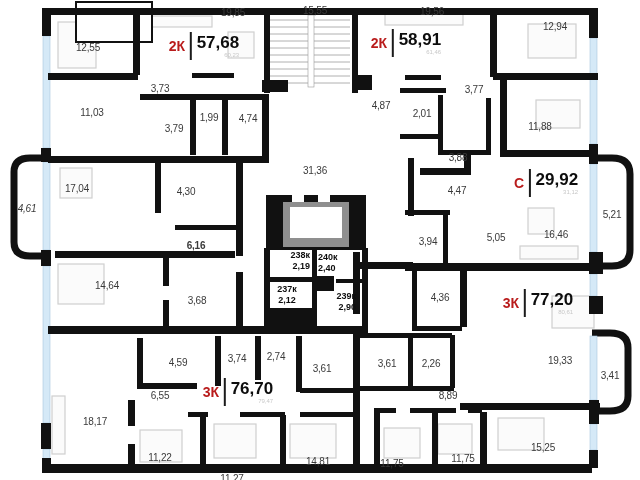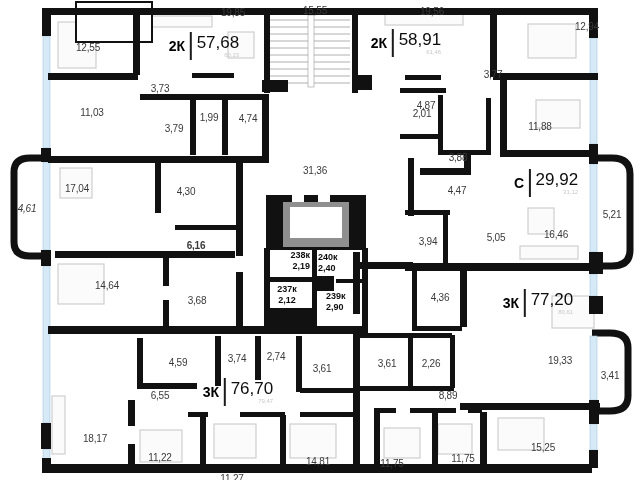--- a/index.html
+++ b/index.html
@@ -4,24 +4,24 @@
 <style>
   html,body{margin:0;padding:0;background:#ffffff;}
   .plan{position:relative;width:640px;height:480px;background:#ffffff;overflow:hidden;}
   .plan svg{position:absolute;left:0;top:0;}
   .labels{position:absolute;left:0;top:0;width:640px;height:480px;
           font-family:"Liberation Sans",sans-serif;color:#3a3a3a;}
   .room-label{position:absolute;transform:translate(-50%,-50%);font-size:10px;
               letter-spacing:-0.2px;white-space:nowrap;}
   .unit-label{position:absolute;transform:translate(-50%,-50%);display:flex;
               align-items:center;gap:5px;white-space:nowrap;}
-  .unit-code{font-size:14px;font-weight:700;color:#000000;}
+  .unit-code{font-size:14px;font-weight:700;color:#b91c1c;}
   .unit-bar{width:1.5px;height:28px;background:#1b1b1b;}
   .unit-col{display:flex;flex-direction:column;}
-  .unit-area{font-size:17px;font-weight:400;color:#0d0d0d;line-height:1;text-align:right;}
+  .unit-area{font-size:17px;font-weight:700;color:#0d0d0d;line-height:1;text-align:right;}
   .unit-sub{font-size:6px;color:#c8c8c8;align-self:flex-end;margin-top:1px;}
   .storage-label{position:absolute;font-size:9px;font-weight:700;color:#0d0d0d;line-height:10.5px;}
 </style>
 </head>
 <body>
 
 <div class="plan">
 
   <svg width="640" height="480" viewBox="0 0 640 480">
 
@@ -205,41 +205,41 @@
 
   <div class="labels">
       <div class="room-label" style="left: 88px; top: 47px;">12,55</div>
       <div class="room-label" style="left: 233px; top: 12px;">19,85</div>
       <div class="room-label" style="left: 160px; top: 88px;">3,73</div>
       <div class="room-label" style="left: 92px; top: 112px;">11,03</div>
       <div class="room-label" style="left: 174px; top: 128px;">3,79</div>
       <div class="room-label" style="left: 209px; top: 117px;">1,99</div>
       <div class="room-label" style="left: 248px; top: 118px;">4,74</div>
       <div class="room-label" style="left: 432px; top: 11px;">19,56</div>
-      <div class="room-label" style="left: 555px; top: 26px; margin-left: 32px;">12,94</div>
-      <div class="room-label" style="left: 381px; top: 105px; margin-left: 45px;">4,87</div>
-      <div class="room-label" style="left: 474px; top: 74px; margin-left: 19px;">3,77</div>
+      <div class="room-label" style="left: 555px; top: 26px;">12,94</div>
+      <div class="room-label" style="left: 381px; top: 105px;">4,87</div>
+      <div class="room-label" style="left: 474px; top: 89px;">3,77</div>
       <div class="room-label" style="left: 422px; top: 113px;">2,01</div>
       <div class="room-label" style="left: 458px; top: 129px; margin-top: 28px;">3,88</div>
       <div class="room-label" style="left: 540px; top: 126px;">11,88</div>
       <div class="room-label" style="left: 77px; top: 188px;">17,04</div>
       <div class="room-label" style="left: 186px; top: 191px;">4,30</div>
       <div class="room-label" style="left: 196px; top: 245px; font-weight: bold;">6,16</div>
       <div class="room-label" style="left: 107px; top: 285px;">14,64</div>
       <div class="room-label" style="left: 197px; top: 300px;">3,68</div>
       <div class="room-label" style="left: 457px; top: 190px;">4,47</div>
       <div class="room-label" style="left: 428px; top: 241px;">3,94</div>
       <div class="room-label" style="left: 496px; top: 237px;">5,05</div>
       <div class="room-label" style="left: 556px; top: 234px;">16,46</div>
       <div class="room-label" style="left: 178px; top: 362px;">4,59</div>
       <div class="room-label" style="left: 237px; top: 358px;">3,74</div>
       <div class="room-label" style="left: 276px; top: 356px;">2,74</div>
       <div class="room-label" style="left: 322px; top: 368px;">3,61</div>
       <div class="room-label" style="left: 160px; top: 395px;">6,55</div>
-      <div class="room-label" style="left: 95px; top: 438px;">18,17</div>
+      <div class="room-label" style="left: 95px; top: 421px;">18,17</div>
       <div class="room-label" style="left: 160px; top: 457px;">11,22</div>
       <div class="room-label" style="left: 232px; top: 478px;">11,27</div>
       <div class="room-label" style="left: 318px; top: 461px;">14,81</div>
       <div class="room-label" style="left: 440px; top: 297px;">4,36</div>
       <div class="room-label" style="left: 387px; top: 363px;">3,61</div>
       <div class="room-label" style="left: 431px; top: 363px;">2,26</div>
       <div class="room-label" style="left: 448px; top: 395px;">8,89</div>
       <div class="room-label" style="left: 560px; top: 360px;">19,33</div>
       <div class="room-label" style="left: 392px; top: 463px;">11,75</div>
       <div class="room-label" style="left: 463px; top: 458px;">11,75</div>
@@ -294,18 +294,18 @@
         <div class="">2,19</div>
       </div>
       <div class="storage-label" style="left: 318px; top: 252px; width: 38px; text-align: left;">
         <div class="">240к</div>
         <div class="">2,40</div>
       </div>
       <div class="storage-label" style="left: 266px; top: 284px; width: 42px; text-align: center;">
         <div class="">237к</div>
         <div class="">2,12</div>
       </div>
-      <div class="storage-label" style="left: 318px; top: 291px; width: 38px; text-align: left; margin-left: 8px;">
+      <div class="storage-label" style="left: 318px; top: 291px; width: 38px; text-align: right;">
         <div class="">239к</div>
         <div class="">2,90</div>
       </div>
     </div>
 </div>
 
 </body></html>

